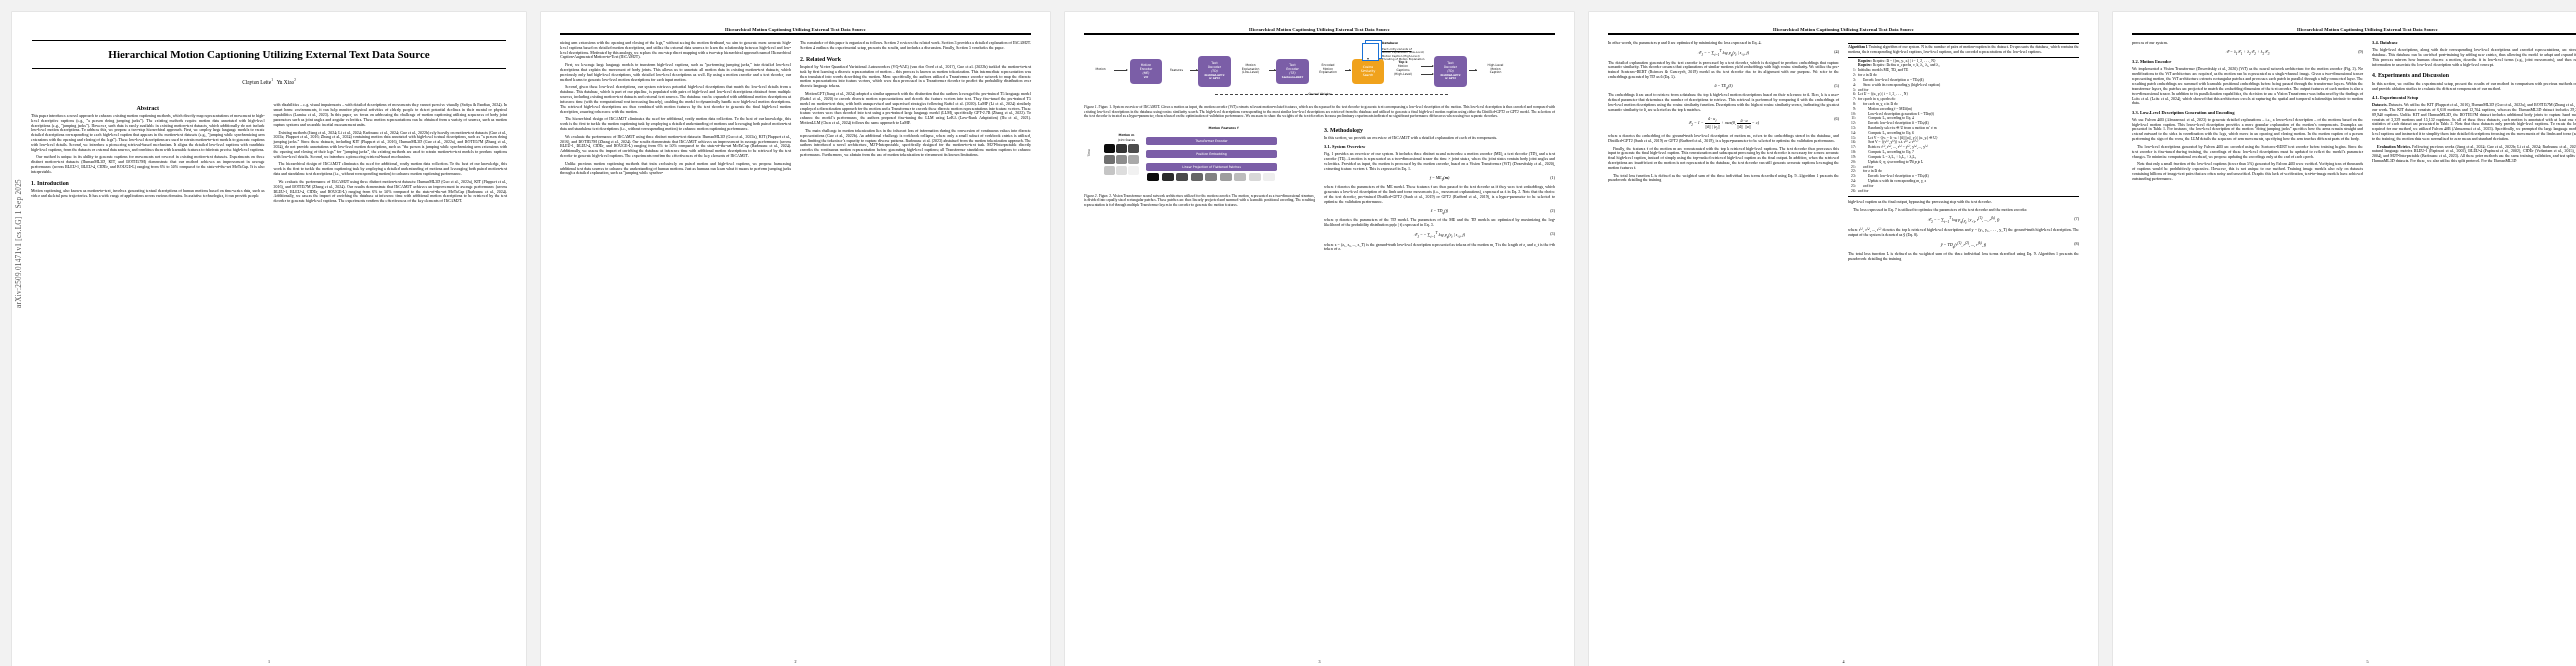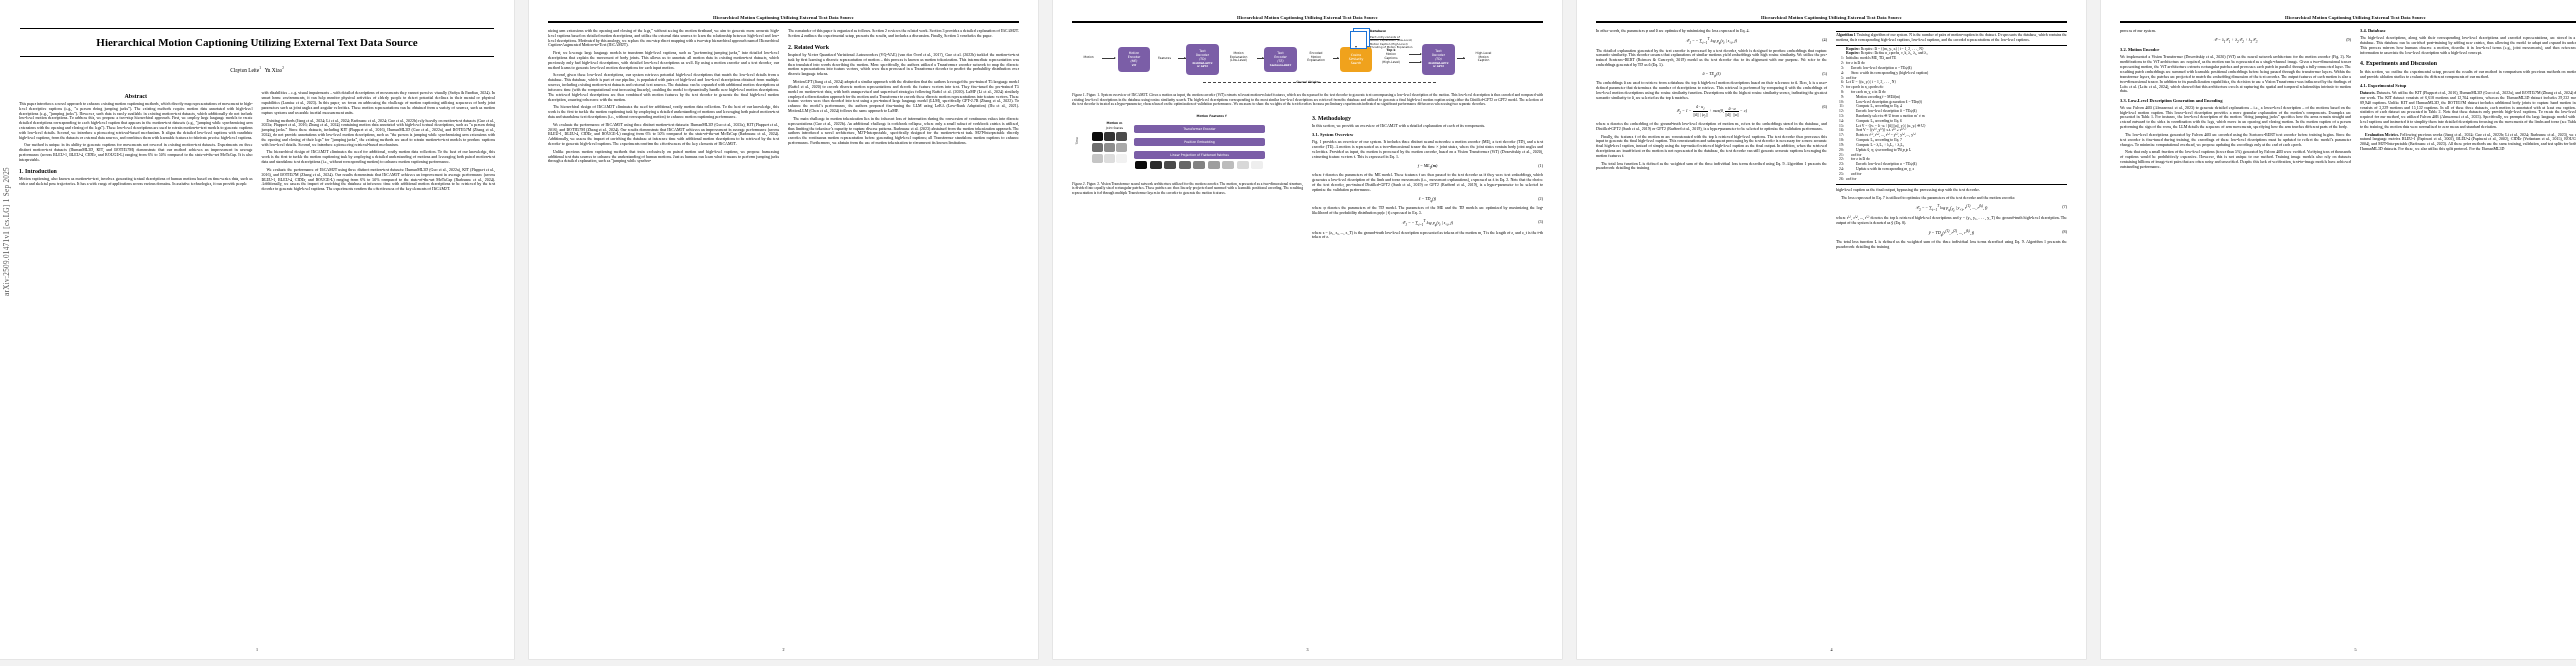--- a/index.html
+++ b/index.html
@@ -1,17 +1,17 @@
 <!DOCTYPE html>
 <html style="font-size:9px"><head>
 <meta charset="utf-8">
 <style>
   html,body{margin:0;padding:0;background:#f2f2f2;}
   body{font-family:"Liberation Serif", serif;}
-  #viewer{width:2576px;height:667px;position:relative;background:#f2f2f2;display:flex;gap:15px;padding:0;box-sizing:border-box;overflow:hidden;}
+  #viewer{width:2576px;height:667px;position:relative;background:#f2f2f2;display:flex;gap:15px;padding:12px;box-sizing:border-box;overflow:hidden;}
   .page{width:509px;height:659px;background:#ffffff;position:relative;box-sizing:border-box;
         padding:14.5px 19px 16.7px 19px;flex:0 0 auto;box-shadow:0 0 0 0.6px #dcdcdc;}
   .page.first{width:514px;}
   .runhead{font-family:"Liberation Serif",serif;font-weight:bold;font-size:4.6px;text-align:center;letter-spacing:0.1px;}
   .rule{border-bottom:0.9px solid #000;margin-top:1.1px;}
   .rule.thin{border-bottom:0.5px solid #000;margin-top:0.7px;}
   .titleblock{margin-top:13.3px;}
   .title-rule-top{border-top:1.2px solid #000;margin:0 1.1px;}
   .title-rule-bot{border-top:1.2px solid #000;margin:0 1.1px;}
   .paper-title{font-size:11px;font-weight:bold;text-align:center;padding:7.2px 5.6px 6.7px 5.6px;line-height:1.18;}

